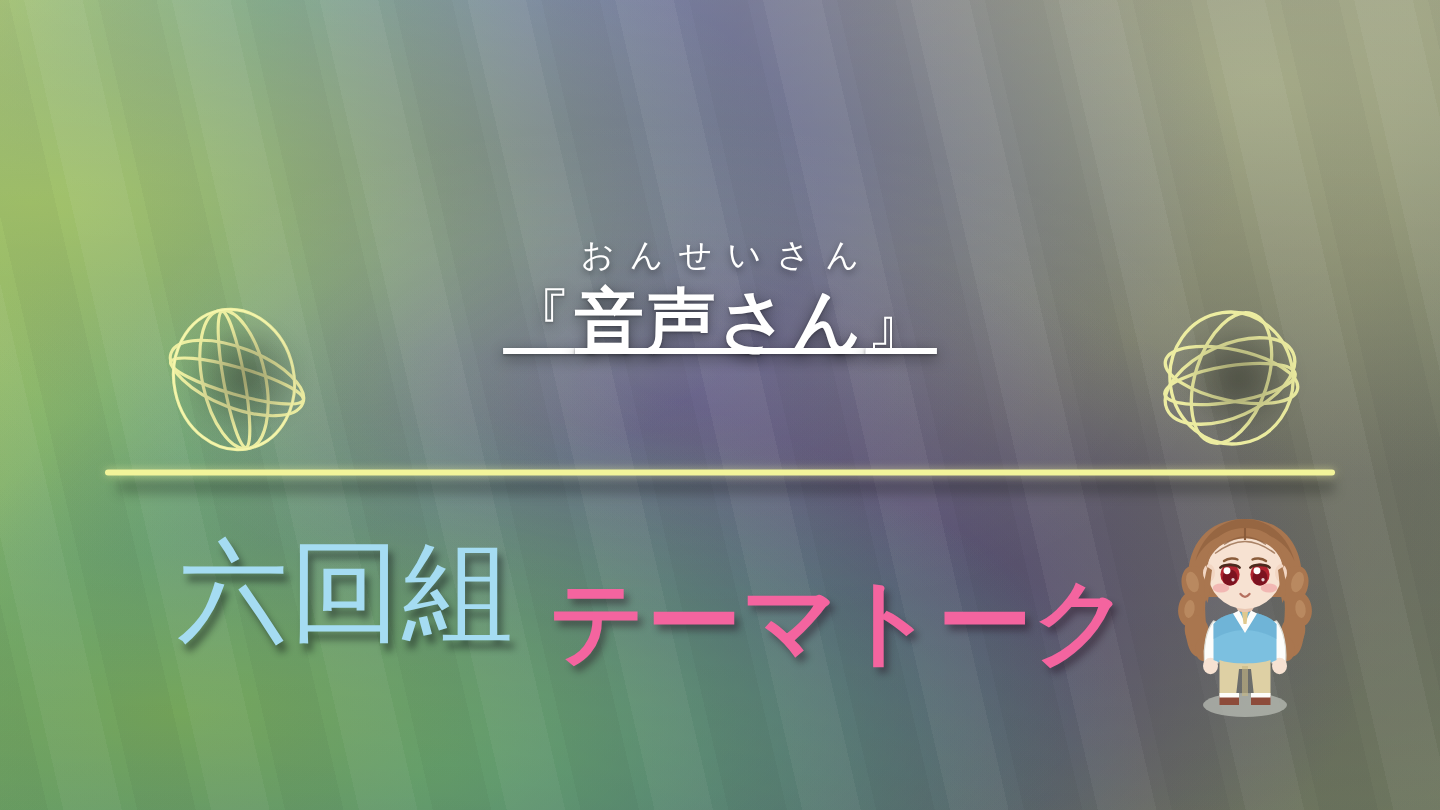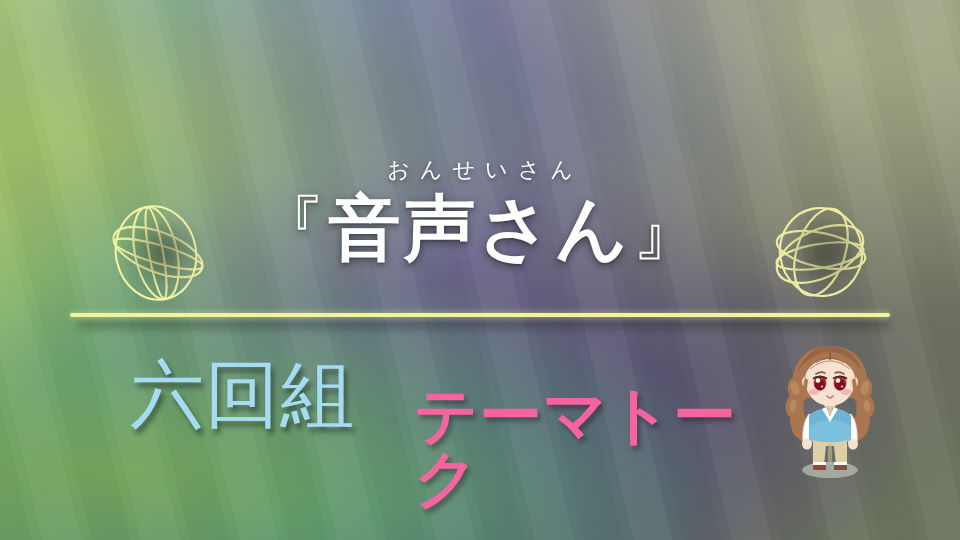--- a/index.html
+++ b/index.html
@@ -78,47 +78,48 @@
     font-size:22px;
     letter-spacing:.46em;
     color:#ffffff;
     text-indent:.46em;
     line-height:1.1;
     text-shadow:0 2px 5px rgba(0,0,0,.42);
     font-weight:400;
   }
   .main-title {
     margin-top:4px;
-    font-size:72px;
+    font-size:46px;
     font-weight:700;
     color:#ffffff;
     letter-spacing:.04em;
     line-height:1.18;
     text-shadow:0 3px 9px rgba(0,0,0,.45), 0 1px 2px rgba(0,0,0,.3);
+    text-decoration:underline;
   }
   .bracket { font-weight:300; }
 
   
   .divider-wrap { position:absolute; left:70px; top:313px; width:820px; height:10px; }
   .divider {
     position:absolute; left:0; top:0; width:100%; height:4px;
     background:#f2f49a;
     border-radius:2px;
     box-shadow:0 0 6px rgba(242,244,154,.55);
   }
   .divider-shadow {
     position:absolute; left:8px; top:7px; width:99%; height:9px;
     background:rgba(15,18,14,.28);
     filter:blur(4px);
     border-radius:4px;
   }
 
   
   .bottom-row {
-    position:absolute; left:12px; top:348px; width:788px; height:120px;
+    position:absolute; left:0; top:348px; width:788px; height:120px;
   }
   .kumi {
     position:absolute; left:118px; top:10px;
     font-size:74px; font-weight:400;
     color:#a5dcf2;
     letter-spacing:.015em;
     line-height:1;
     text-shadow:3px 5px 5px rgba(10,14,18,.45);
   }
   .theme-en {
@@ -130,21 +131,20 @@
     font-weight:400;
     text-shadow:1px 2px 3px rgba(20,10,20,.38);
   }
   .theme-jp {
     position:absolute; left:366px; top:36px;
     font-size:63px; font-weight:700;
     color:#f4649f;
     letter-spacing:.01em;
     line-height:1;
     text-shadow:3px 4px 5px rgba(30,10,25,.40);
-    margin-left:36px;
   }
 
   
   #avatar { position:absolute; left:768px; top:336px; width:124px; height:148px; }
   #avatar svg { display:block; }
 </style>
 </head>
 <body>
 
 <div id="stage">

